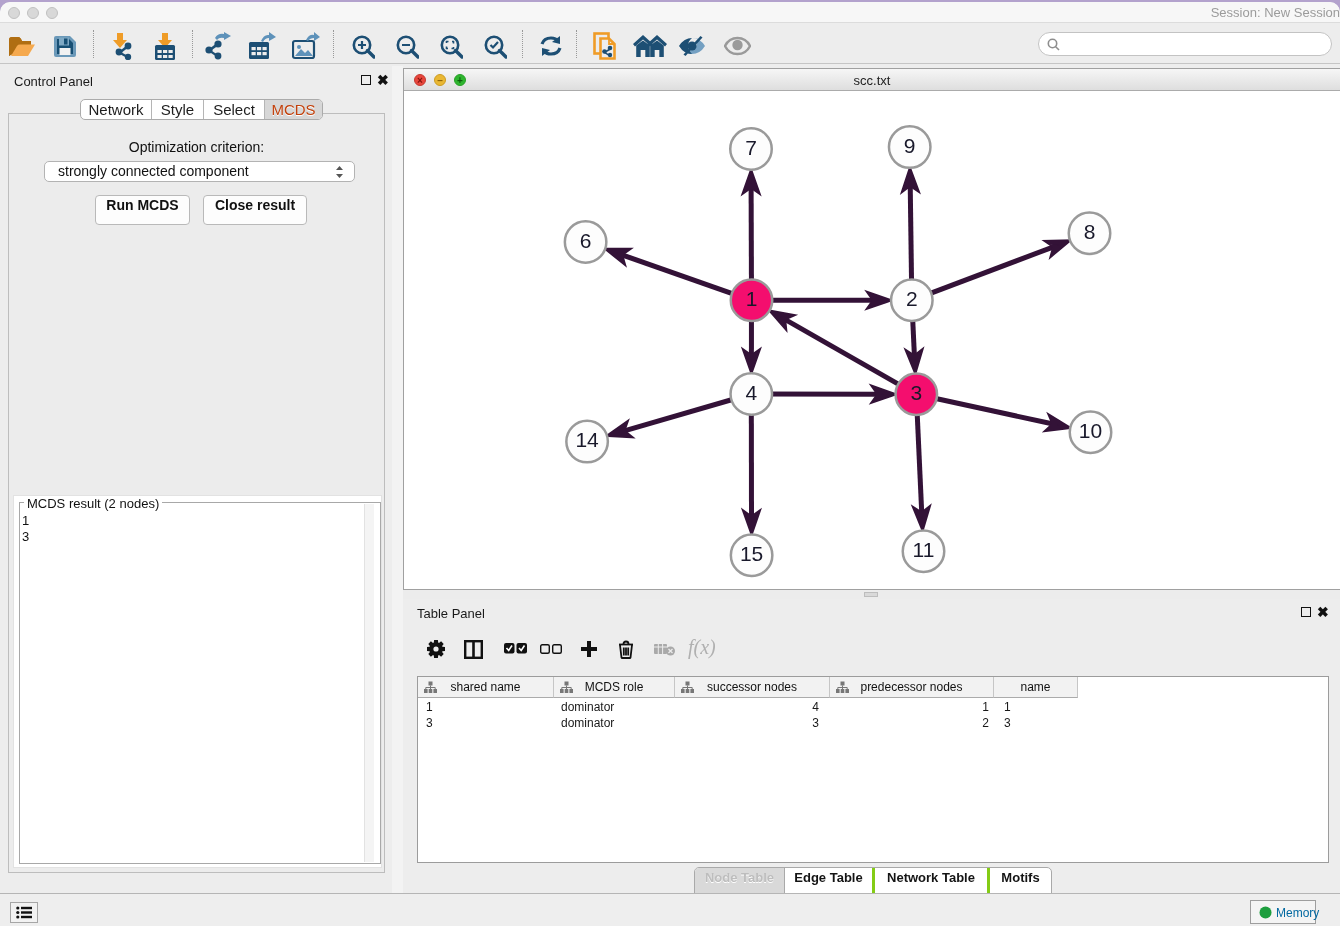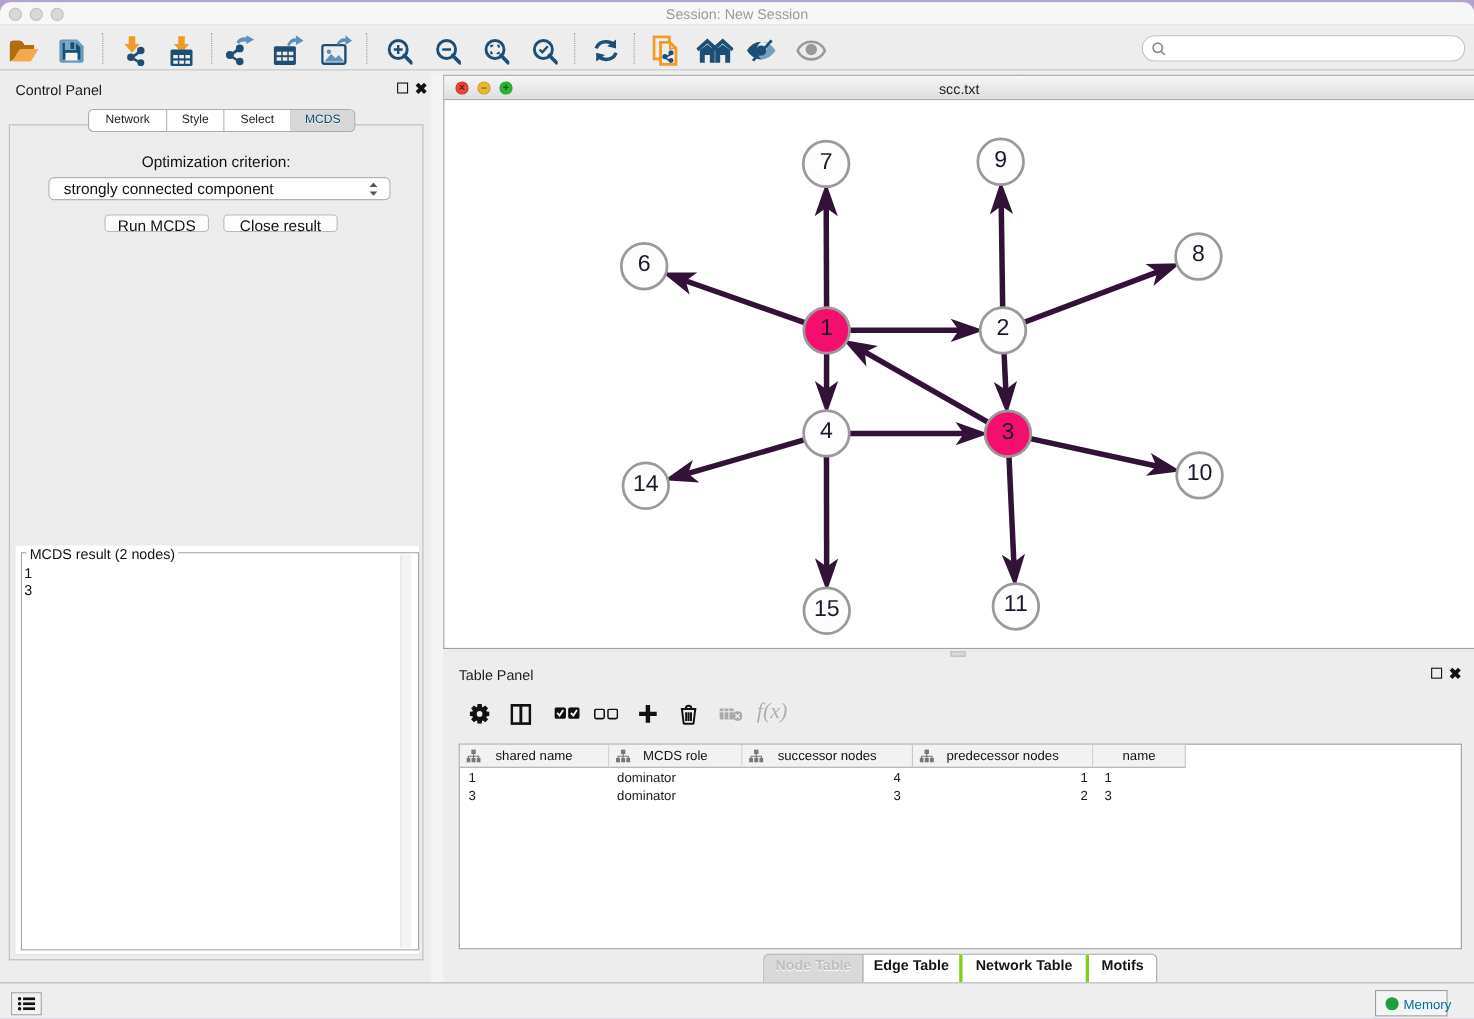--- a/index.html
+++ b/index.html
@@ -1,36 +1,36 @@
 <!DOCTYPE html>
 <html><head><meta charset="utf-8"><style>
 *{margin:0;padding:0;box-sizing:border-box}
 html,body{width:1340px;height:926px;overflow:hidden}
 body{background:#b3a2cd;font-family:"Liberation Sans",sans-serif}
 #app{position:relative;width:1340px;height:926px}
 #win{position:absolute;left:0;top:2px;width:1340px;height:924px;background:#ededed;border-radius:10px 10px 0 0;overflow:hidden}
 #titlebar{position:absolute;left:0;top:0;width:1340px;height:21px;background:#f7f7f7;border-radius:10px 10px 0 0;border-bottom:1px solid #dcdcdc}
 .dot{position:absolute;top:5px;width:12px;height:12px;border-radius:50%;background:#d8d8d8;border:1px solid #c0c0c0}
-#wtitle{position:absolute;left:0;top:3px;width:100%;text-align:center;font-size:13px;color:#9b9b9b}
+#wtitle{position:absolute;left:0;top:3px;width:100%;text-align:right;font-size:13px;color:#9b9b9b}
 #tbar{position:absolute;left:0;top:21px;width:1340px;height:41px;background:#ededed;border-bottom:1px solid #c5c5c5}
 .sep{position:absolute;top:7px;height:28px;width:0;border-left:1px dotted #999}
 .tico{position:absolute;top:5px}
 #search{position:absolute;left:1038px;top:9px;width:294px;height:24px;background:#fff;border:1px solid #c3c3c3;border-radius:12px}
 
 #cphead{position:absolute;left:0;top:64px;width:392px;height:30px}
 .ptitle{font-size:13px;color:#1a1a1a}
 .fbox{position:absolute;width:10px;height:10px;border:1.5px solid #111}
 .xbtn{position:absolute;font-size:14px;font-weight:bold;color:#111;line-height:10px}
 #cpframe{position:absolute;left:8px;top:111px;width:377px;height:760px;border:1px solid #bdbdbd;background:#ececec}
 #tabs{position:absolute;left:80px;top:97px;height:21px;display:flex;border:1px solid #ababab;border-radius:5px;overflow:hidden;background:#fff}
-#tabs div{font-size:11px;font-weight:500;color:#1d1d1d;line-height:19px;text-align:center;border-right:1px solid #b5b5b5}
-#tabs div:last-child{border-right:none;background:#d7d7d7;color:#0c4a6e;text-shadow:0 1px 0 #fff}
+#tabs div{font-size:15px;font-weight:500;color:#1d1d1d;line-height:19px;text-align:center;border-right:1px solid #b5b5b5}
+#tabs div:last-child{border-right:none;background:#d7d7d7;color:#c2410c;text-shadow:0 1px 0 #fff}
 #optlab{position:absolute;left:8px;top:137px;width:377px;text-align:center;font-size:14px;color:#111}
 #sel{position:absolute;left:44px;top:159px;width:311px;height:21px;background:#fff;border:1px solid #b3b3b3;border-radius:5px;font-size:14px;color:#111;line-height:19px;padding-left:13px}
-.btn{position:absolute;height:16px;background:#fdfdfd;border:1px solid #b9b9b9;border-radius:4px;font-size:14px;font-weight:400;color:#111;text-align:center;line-height:18px}
+.btn{position:absolute;height:30px;background:#fdfdfd;border:1px solid #b9b9b9;border-radius:4px;font-size:14px;font-weight:700;color:#111;text-align:center;line-height:18px}
 #result{position:absolute;left:13px;top:493px;width:369px;height:373px;background:#fff;border:1px solid #e2e2e2}
 #fset{position:absolute;left:19px;top:500px;width:362px;height:362px;border:1px solid #a8a8a8}
 #fleg{position:absolute;left:24px;top:494px;background:#fff;padding:0 3px;font-size:13px;color:#111}
 #fitems{position:absolute;left:22px;top:511px;font-size:13px;color:#111;line-height:16px}
 #lscroll{position:absolute;left:364px;top:502px;width:10px;height:358px;background:#f4f4f4;border-left:1px solid #e2e2e2}
 #vsplit{position:absolute;left:392px;top:64px;width:11px;height:827px;background:#f3f3f3}
 
 #net{position:absolute;left:403px;top:66px;width:937px;height:522px;background:#fff;border:1px solid #a0a0a0;border-right:none}
 #ntbar{position:absolute;left:0;top:0;width:936px;height:22px;background:linear-gradient(#f6f6f6,#dedede);border-bottom:1px solid #ababab}
 #ntitle{position:absolute;width:100%;top:4px;text-align:center;font-size:13px;color:#222}

